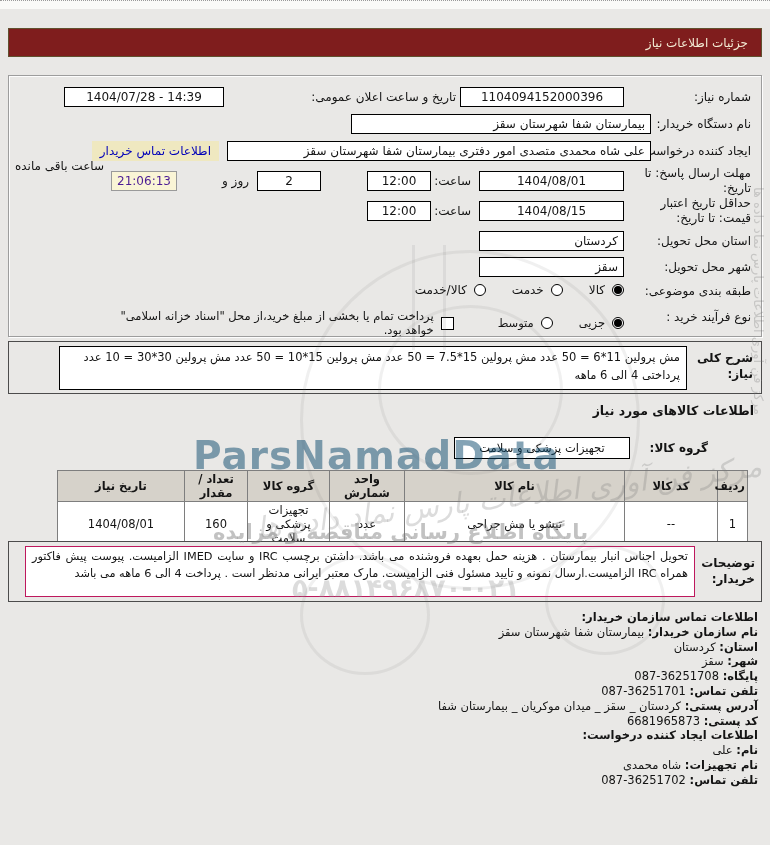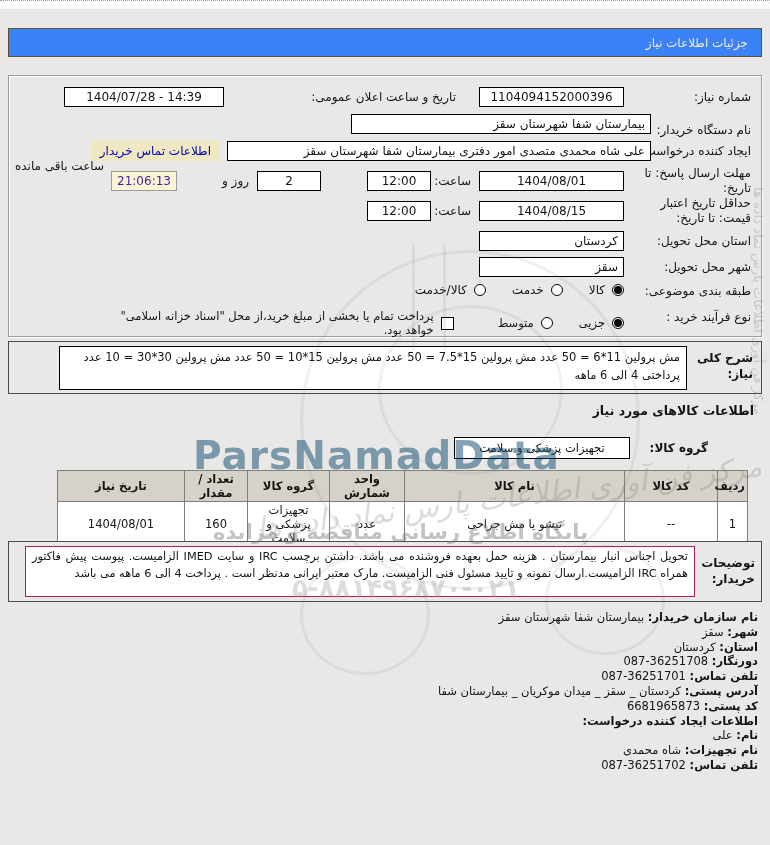--- a/index.html
+++ b/index.html
@@ -10,21 +10,21 @@
     font-family: "DejaVu Sans", "Liberation Sans", sans-serif;
     font-size: 12px;
     color: #141414;
     direction: rtl;
     overflow: hidden;
   }
   .topstrip { position:absolute; top:0; left:0; right:0; height:9px; background:#fafaf8; border-top:1px dotted #9a9a9a; }
 
   .titlebar {
     position:absolute; top:28px; left:8px; right:8px; height:29px;
-    background:#3b82f6; border:1px solid #61502f; color:#f2ebd3;
+    background:#7f1d1d; border:1px solid #61502f; color:#f2ebd3;
     display:flex; align-items:center; padding-right:13px; font-size:12px;
   }
 
   .panel { position:absolute; left:8px; right:8px; background:#e9e8e6; }
   .formbox { top:75px; height:262px; border:1px solid #9d9d9d; box-shadow: inset 1px 1px 0 #fdfdfd, 1px 1px 0 #fdfdfd; }
   .darkbox { border:1px solid #4c4c4c; }
 
   .lbl { position:absolute; white-space:nowrap; line-height:20px; }
   .lbl2 { position:absolute; line-height:15px; text-align:right; }
   .field {
@@ -105,25 +105,25 @@
 
 <div class="topstrip"></div>
 
 <div class="titlebar">
   <span>جزئیات اطلاعات نیاز</span>
 </div>
 
 <div class="panel formbox">
 
   <span class="lbl" style="top:11px; right:10px;">شماره نیاز:</span>
-  <div class="field ctr" style="top:11px; right:137px; width:145px;">1104094152000396</div>
+  <div class="field ctr" style="top:11px; right:137px; width:164px;">1104094152000396</div>
   <span class="lbl" style="top:11px; right:305px;">تاریخ و ساعت اعلان عمومی:</span>
   <div class="field ctr" style="top:11px; right:537px; width:160px;">14:39 - 1404/07/28</div>
 
-  <span class="lbl" style="top:44px; right:10px;">نام دستگاه خریدار:</span>
+  <span class="lbl" style="top:38px; right:10px;">نام دستگاه خریدار:</span>
   <div class="field rgt" style="top:38px; right:110px; width:300px;">بیمارستان شفا شهرستان سقز</div>
 
   <span class="lbl" style="top:65px; right:10px;">ایجاد کننده درخواست:</span>
   <div class="field rgt" style="top:65px; right:110px; width:424px;">علی شاه محمدی متصدی امور دفتری بیمارستان شفا شهرستان سقز</div>
   <span class="hl-link" style="top:65px; right:542px;">اطلاعات تماس خریدار</span>
 
   <span class="lbl2" style="top:90px; right:10px; width:118px;">مهلت ارسال پاسخ: تا تاریخ:</span>
   <div class="field ctr" style="top:95px; right:137px; width:145px;">1404/08/01</div>
   <span class="lbl" style="top:95px; right:290px;">ساعت:</span>
   <div class="field ctr" style="top:95px; right:330px; width:64px;">12:00</div>
@@ -211,24 +211,25 @@
     </tr>
   </tbody>
 </table>
 
 <div class="panel notesbox darkbox">
   <span class="notes-lbl">توضیحات خریدار:</span>
   <div class="notes-inner">تحویل اجناس انبار بیمارستان . هزینه حمل بعهده فروشنده می باشد. داشتن برچسب IRC و سایت IMED الزامیست. پیوست پیش فاکتور همراه IRC الزامیست.ارسال نمونه و تایید مسئول فنی الزامیست. مارک معتبر ایرانی مدنظر است . پرداخت 4 الی 6 ماهه می باشد</div>
 </div>
 
 <div class="contact">
+  <div class="hdr">اطلاعات تماس سازمان خریدار:</div>
   <div><b>نام سازمان خریدار:</b> <span>بیمارستان شفا شهرستان سقز</span></div>
+  <div><b>استان:</b> <span>کردستان</span></div>
   <div><b>شهر:</b> <span>سقز</span></div>
-  <div><b>استان:</b> <span>کردستان</span></div>
-  <div><b>دورنگار:</b> <span>36251708-087</span></div>
+  <div><b>پایگاه:</b> <span>36251708-087</span></div>
   <div><b>تلفن تماس:</b> <span>36251701-087</span></div>
   <div><b>آدرس پستی:</b> <span>کردستان _ سقز _ میدان موکریان _ بیمارستان شفا</span></div>
   <div><b>کد پستی:</b> <span>6681965873</span></div>
   <div class="hdr">اطلاعات ایجاد کننده درخواست:</div>
   <div><b>نام:</b> <span>علی</span></div>
   <div><b>نام تجهیزات:</b> <span>شاه محمدی</span></div>
   <div><b>تلفن تماس:</b> <span>36251702-087</span></div>
 </div>
 
 <div class="wm wm-circle" style="left:300px; top:250px; width:340px; height:340px;"></div>

